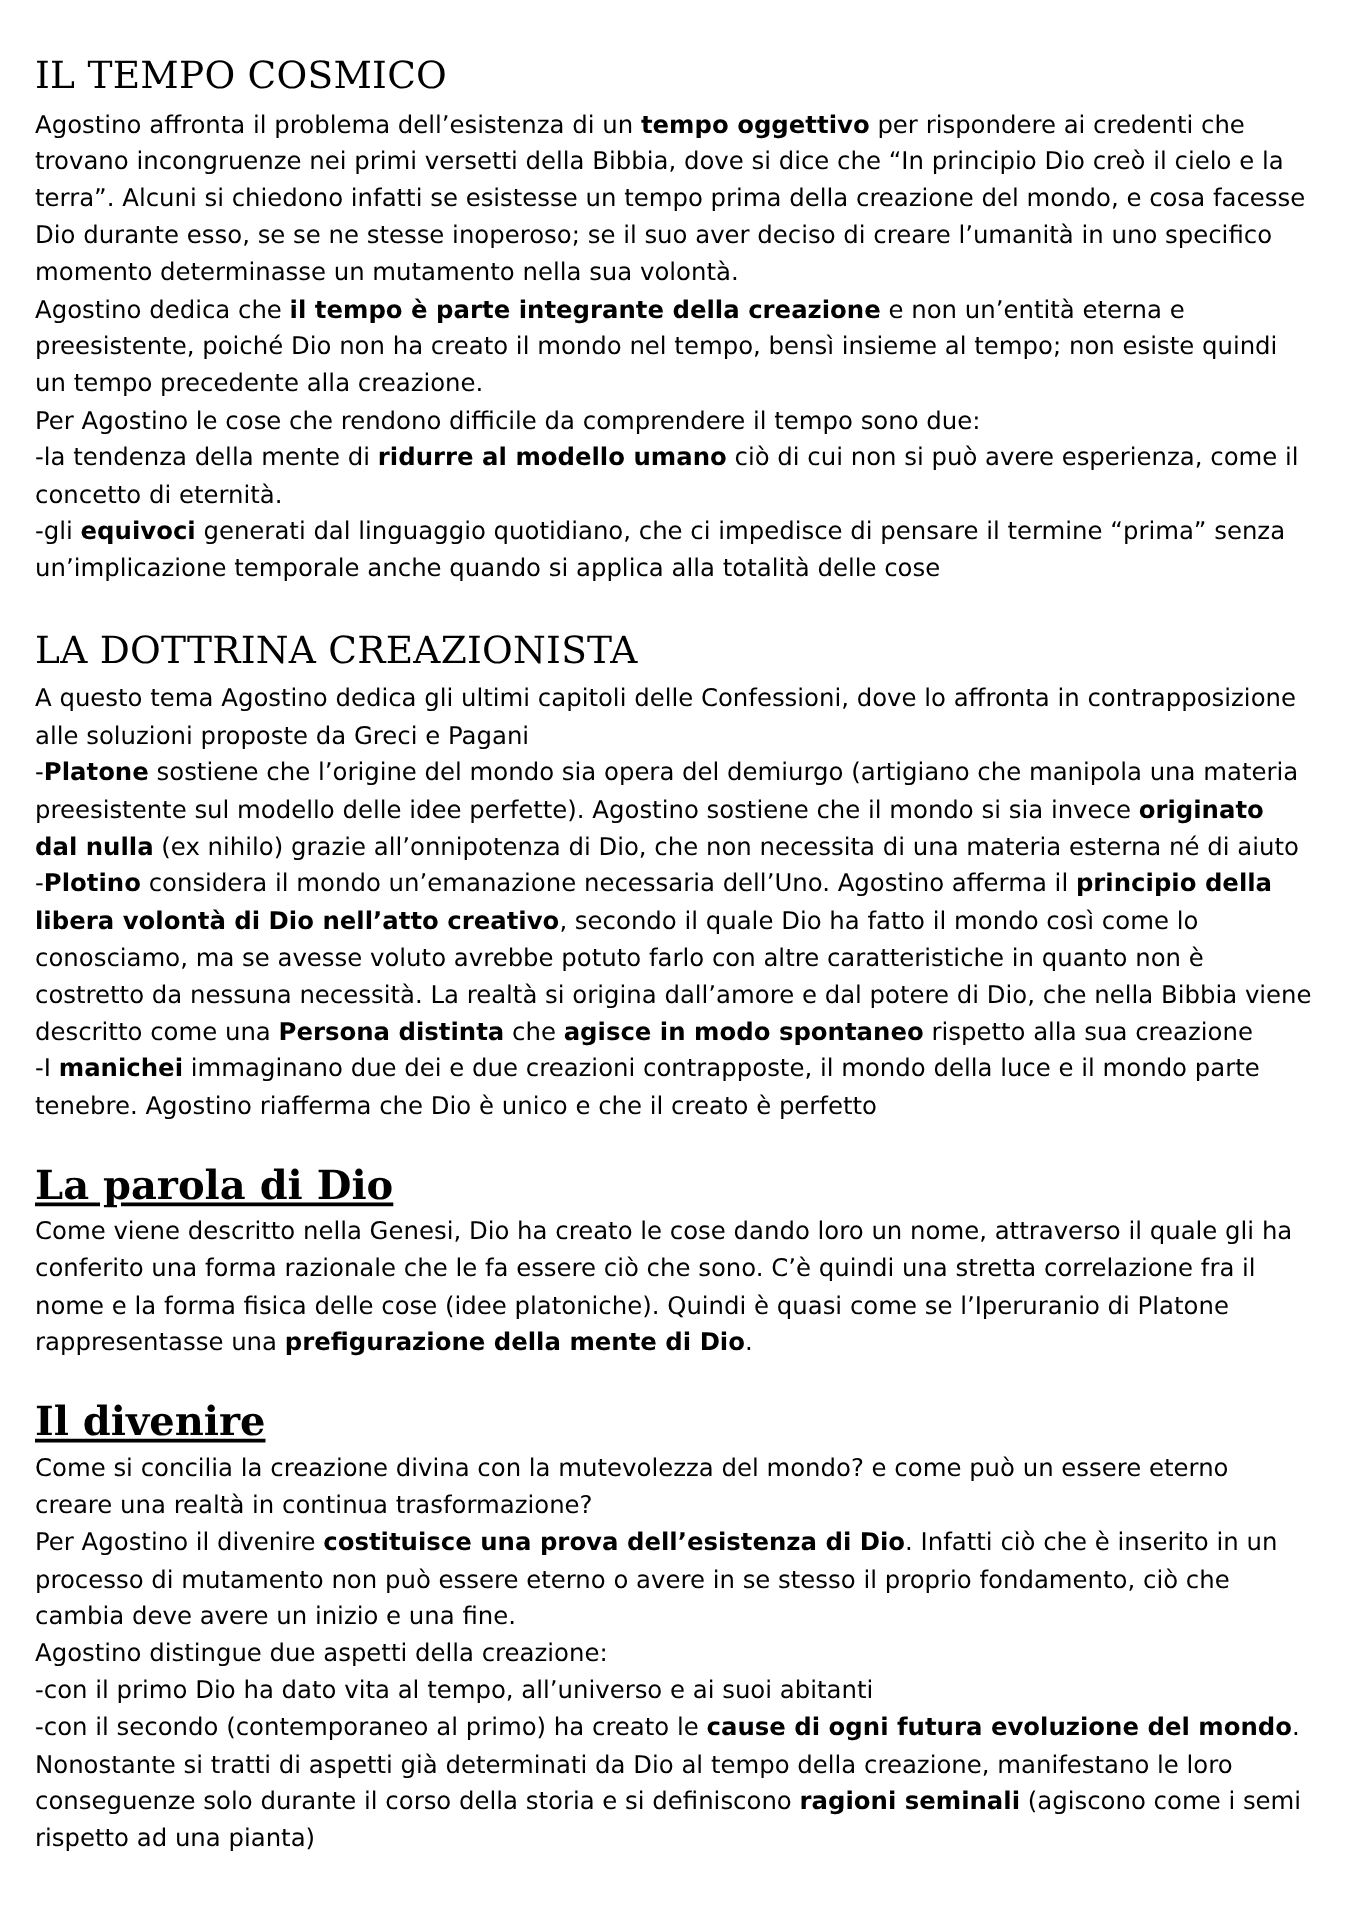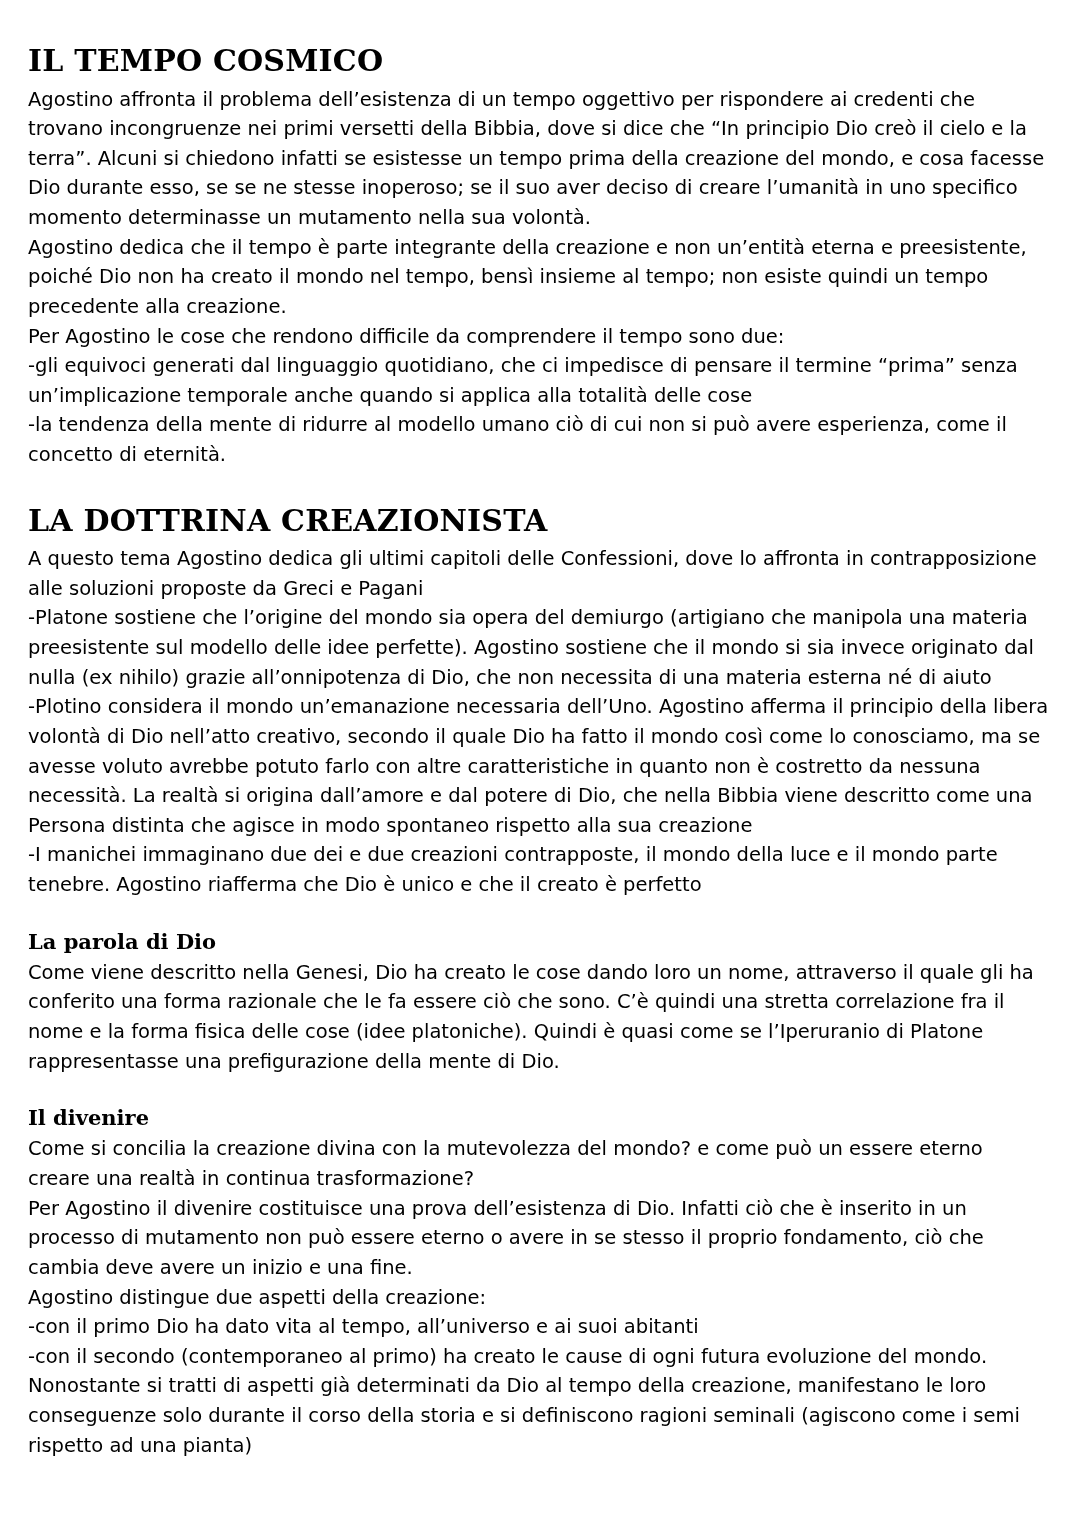--- a/index.html
+++ b/index.html
@@ -16,62 +16,63 @@
   .page {
     width: 1080px;
     min-height: 1525px;
     box-sizing: border-box;
     padding: 44px 30px 20px 28px;
     background: #ffffff;
   }
   h1.section-title {
     font-family: "DejaVu Serif", serif;
     font-size: 30px;
-    font-weight: bold;
+    font-weight: normal;
     letter-spacing: 0.2px;
     margin: 0 0 6px 0;
     line-height: 1.15;
   }
   .section + .section {
     margin-top: 34px;
   }
   h2.sub-title {
     font-family: "DejaVu Serif", serif;
-    font-size: 21px;
+    font-size: 32px;
     font-weight: bold;
     margin: 30px 0 4px 0;
     line-height: 1.15;
+    text-decoration: underline;
     text-underline-offset: 3px;
     display: inline-block;
   }
   p.para {
     font-size: 19.5px;
     line-height: 1.52;
     margin: 0;
     text-align: left;
   }
   p.para b {
-    font-weight: normal;
+    font-weight: bold;
   }
   .block {
     margin-bottom: 0;
   }
 </style>
 </head>
 <body>
 
 <div class="page">
   <div id="doc-root">
       <section class="section">
         <h1 class="section-title">IL TEMPO COSMICO</h1>
         <p class="para"><span>Agostino affronta il problema dell’esistenza di un </span><b>tempo oggettivo</b><span> per rispondere ai credenti che trovano incongruenze nei primi versetti della Bibbia, dove si dice che “In principio Dio creò il cielo e la terra”. Alcuni si chiedono infatti se esistesse un tempo prima della creazione del mondo, e cosa facesse Dio durante esso, se se ne stesse inoperoso; se il suo aver deciso di creare l’umanità in uno specifico momento determinasse un mutamento nella sua volontà.</span></p>
         <p class="para"><span>Agostino dedica che </span><b>il tempo è parte integrante della creazione</b><span> e non un’entità eterna e preesistente, poiché Dio non ha creato il mondo nel tempo, bensì insieme al tempo; non esiste quindi un tempo precedente alla creazione.</span></p>
         <p class="para"><span>Per Agostino le cose che rendono difficile da comprendere il tempo sono due:</span></p>
+        <p class="para"><span>-la tendenza della mente di </span><b>ridurre al modello umano</b><span> ciò di cui non si può avere esperienza, come il concetto di eternità.</span></p>
         <p class="para"><span>-gli </span><b>equivoci</b><span> generati dal linguaggio quotidiano, che ci impedisce di pensare il termine “prima” senza un’implicazione temporale anche quando si applica alla totalità delle cose</span></p>
-        <p class="para"><span>-la tendenza della mente di </span><b>ridurre al modello umano</b><span> ciò di cui non si può avere esperienza, come il concetto di eternità.</span></p>
       </section>
       <section class="section">
         <h1 class="section-title">LA DOTTRINA CREAZIONISTA</h1>
         <p class="para"><span>A questo tema Agostino dedica gli ultimi capitoli delle Confessioni, dove lo affronta in contrapposizione alle soluzioni proposte da Greci e Pagani</span></p>
         <p class="para"><span>-</span><b>Platone</b><span> sostiene che l’origine del mondo sia opera del demiurgo (artigiano che manipola una materia preesistente sul modello delle idee perfette). Agostino sostiene che il mondo si sia invece </span><b>originato dal nulla</b><span> (ex nihilo) grazie all’onnipotenza di Dio, che non necessita di una materia esterna né di aiuto</span></p>
         <p class="para"><span>-</span><b>Plotino</b><span> considera il mondo un’emanazione necessaria dell’Uno. Agostino afferma il </span><b>principio della libera volontà di Dio nell’atto creativo</b><span>, secondo il quale Dio ha fatto il mondo così come lo conosciamo, ma se avesse voluto avrebbe potuto farlo con altre caratteristiche in quanto non è costretto da nessuna necessità. La realtà si origina dall’amore e dal potere di Dio, che nella Bibbia viene descritto come una </span><b>Persona distinta</b><span> che </span><b>agisce in modo spontaneo</b><span> rispetto alla sua creazione</span></p>
         <p class="para"><span>-I </span><b>manichei</b><span> immaginano due dei e due creazioni contrapposte, il mondo della luce e il mondo parte tenebre. Agostino riafferma che Dio è unico e che il creato è perfetto</span></p>
         <div class="block"><h2 class="sub-title">La parola di Dio</h2><p class="para"><span>Come viene descritto nella Genesi, Dio ha creato le cose dando loro un nome, attraverso il quale gli ha conferito una forma razionale che le fa essere ciò che sono. C’è quindi una stretta correlazione fra il nome e la forma fisica delle cose (idee platoniche). Quindi è quasi come se l’Iperuranio di Platone rappresentasse una </span><b>prefigurazione della mente di Dio</b><span>.</span></p></div>
         <div class="block"><h2 class="sub-title">Il divenire</h2><p class="para"><span>Come si concilia la creazione divina con la mutevolezza del mondo? e come può un essere eterno creare una realtà in continua trasformazione?</span></p><p class="para"><span>Per Agostino il divenire </span><b>costituisce una prova dell’esistenza di Dio</b><span>. Infatti ciò che è inserito in un processo di mutamento non può essere eterno o avere in se stesso il proprio fondamento, ciò che cambia deve avere un inizio e una fine.</span></p><p class="para"><span>Agostino distingue due aspetti della creazione:</span></p><p class="para"><span>-con il primo Dio ha dato vita al tempo, all’universo e ai suoi abitanti</span></p><p class="para"><span>-con il secondo (contemporaneo al primo) ha creato le </span><b>cause di ogni futura evoluzione del mondo</b><span>.</span></p><p class="para"><span>Nonostante si tratti di aspetti già determinati da Dio al tempo della creazione, manifestano le loro conseguenze solo durante il corso della storia e si definiscono </span><b>ragioni seminali</b><span> (agiscono come i semi rispetto ad una pianta)</span></p></div>
       </section>

